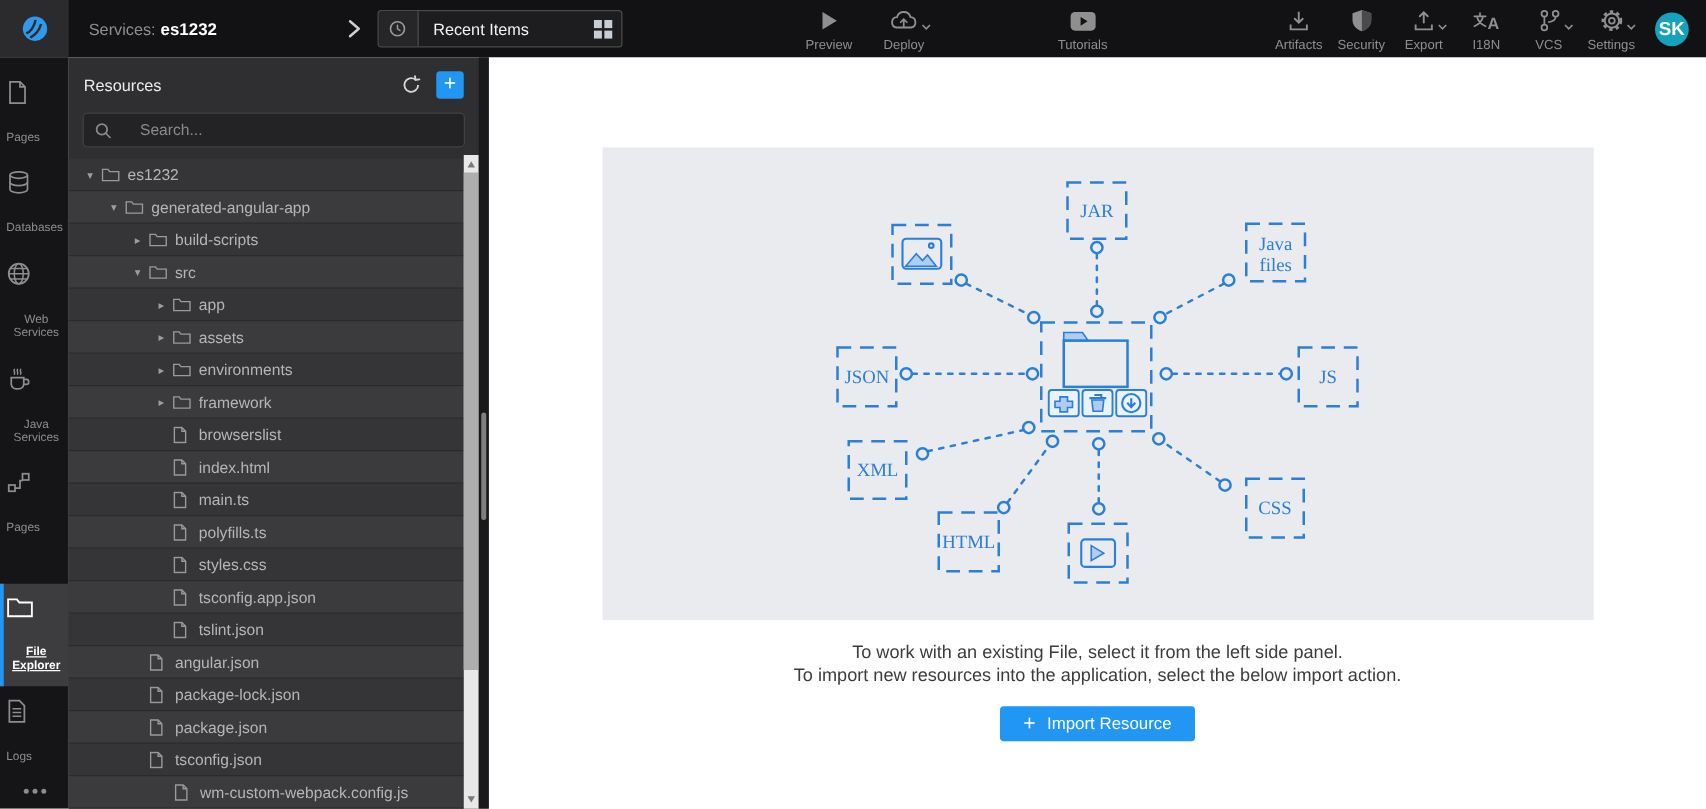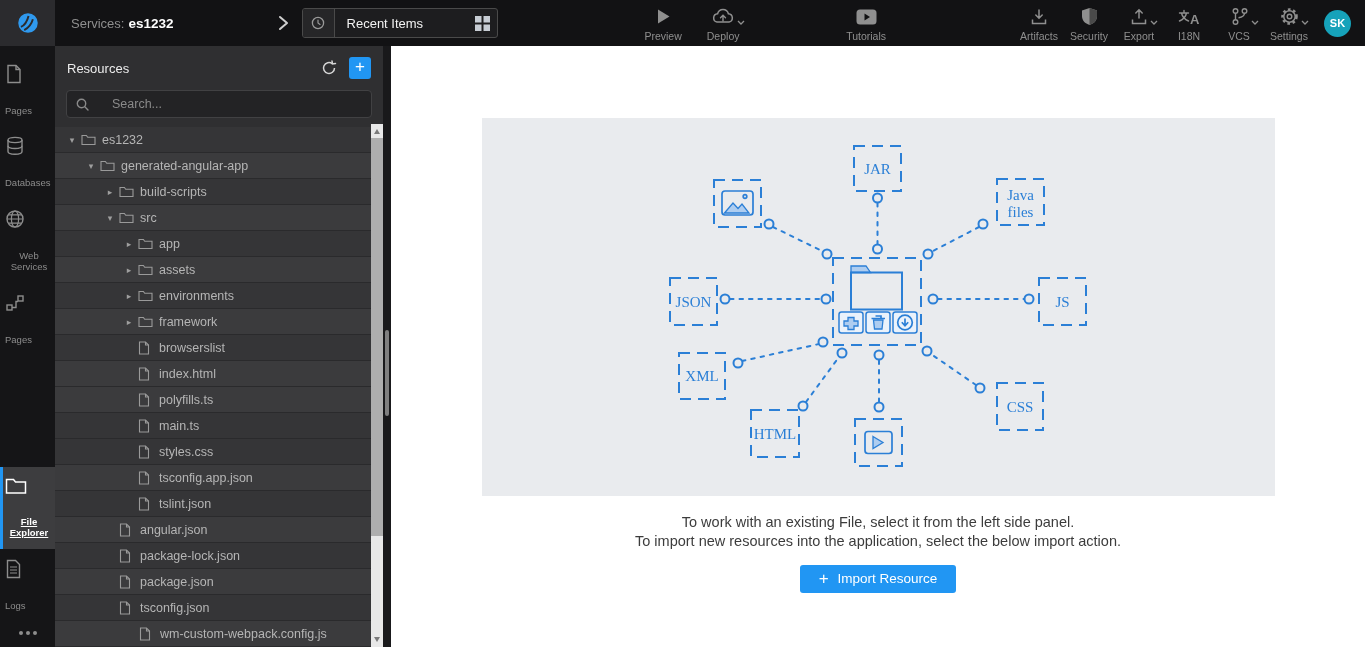--- a/index.html
+++ b/index.html
@@ -19,21 +19,21 @@
 
   .tb-group { display:flex; align-items:flex-start; }
   .tb-left { margin-left:142px; gap:14px; }
   .tb-item { display:flex; flex-direction:column; align-items:center; gap:3px; padding:6px 4px 4px; cursor:pointer; min-width:46px; }
   .tb-item .lbl { font-size:10.5px; color:#8f8f8f; white-space:nowrap; }
   .tb-icon-wrap { position:relative; height:20px; display:flex; align-items:center; }
   .tb-caret { position:absolute; right:-10px; bottom:-2px; }
   .tb-tutorials { margin-left:82px; }
   .tb-right { margin-left:auto; gap:4px; }
   .avatar { width:27px; height:27px; border-radius:50%; background:#16a2ba; color:#fff;
-    font-size:11px; font-weight:700; display:flex; align-items:center; justify-content:center;
+    font-size:15px; font-weight:700; display:flex; align-items:center; justify-content:center;
     margin:0 14px 0 12px; cursor:pointer; flex:none; }
 
   
   .app-body { display:flex; height:601px; }
 
   
   .rail { width:55px; background:#151517; display:flex; flex-direction:column; align-items:stretch; flex:none; }
   .sb-item { display:flex; flex-direction:column; align-items:flex-start; gap:21px; padding:10px 2px; cursor:pointer; border-left:3px solid transparent; }
   .sb-item .lbl { font-size:9.5px; color:#8d8d8d; text-align:center; line-height:1.2; }
   .sb-item.active { background:#3d3d3f; border-left:3px solid #2196f3; }
@@ -258,20 +258,28 @@
         </svg>
       <span class="lbl">Databases</span>
     </div>
     <div class="sb-item">
       <svg width="20" height="20" viewBox="0 0 20 20">
           <circle cx="10" cy="10" r="8" fill="none" stroke="#8d8d8d" stroke-width="1.4"></circle>
           <ellipse cx="10" cy="10" rx="3.6" ry="8" fill="none" stroke="#8d8d8d" stroke-width="1.2"></ellipse>
           <path d="M2 10 h16 M3.2 5.8 h13.6 M3.2 14.2 h13.6" stroke="#8d8d8d" stroke-width="1.2"></path>
         </svg>
       <span class="lbl">Web Services</span>
+    </div>
+    <div class="sb-item">
+      <svg width="20" height="20" viewBox="0 0 20 20">
+          <path d="M4 9 h10 v5.5 a4 4 0 0 1 -4 3.5 h-2 a4 4 0 0 1 -4-3.5z" fill="none" stroke="#8d8d8d" stroke-width="1.4"></path>
+          <path d="M14 10.5 h2 a2 2 0 0 1 0 4 h-2" fill="none" stroke="#8d8d8d" stroke-width="1.3"></path>
+          <path d="M6.5 2.5 c-1 1.5 1 2 0 3.8 M9 2.5 c-1 1.5 1 2 0 3.8 M11.5 2.5 c-1 1.5 1 2 0 3.8" stroke="#8d8d8d" stroke-width="1.2" fill="none" stroke-linecap="round"></path>
+        </svg>
+      <span class="lbl">Java Services</span>
     </div>
     <div class="sb-item">
       <svg width="20" height="20" viewBox="0 0 20 20">
           <rect x="2" y="12" width="5" height="5" fill="none" stroke="#8d8d8d" stroke-width="1.4"></rect>
           <rect x="13" y="3" width="5" height="5" fill="none" stroke="#8d8d8d" stroke-width="1.4"></rect>
           <path d="M7 14.5 h4 v-6 h2" fill="none" stroke="#8d8d8d" stroke-width="1.4"></path>
         </svg>
       <span class="lbl">Pages</span>
     </div>
     <div class="rail-spacer"></div>
@@ -401,39 +409,39 @@
           <div class="tree-row alt" style="padding-left: 65px;">
             <span class="caret"></span>
             <span class="ticon">
               <svg width="12" height="14" viewBox="0 0 12 14">
                 <path d="M1.5 1 h6 l3 3 v9 h-9 z" fill="none" stroke="#9a9a9a" stroke-width="1.1"></path>
                 <path d="M7.5 1 v3 h3" fill="none" stroke="#9a9a9a" stroke-width="1.1"></path>
               </svg>
             </span>
             <span class="tlabel">index.html</span>
           </div>
+          <div class="tree-row" style="padding-left: 65px;">
+            <span class="caret"></span>
+            <span class="ticon">
+              <svg width="12" height="14" viewBox="0 0 12 14">
+                <path d="M1.5 1 h6 l3 3 v9 h-9 z" fill="none" stroke="#9a9a9a" stroke-width="1.1"></path>
+                <path d="M7.5 1 v3 h3" fill="none" stroke="#9a9a9a" stroke-width="1.1"></path>
+              </svg>
+            </span>
+            <span class="tlabel">main.ts</span>
+          </div>
           <div class="tree-row alt" style="padding-left: 65px;">
             <span class="caret"></span>
             <span class="ticon">
               <svg width="12" height="14" viewBox="0 0 12 14">
                 <path d="M1.5 1 h6 l3 3 v9 h-9 z" fill="none" stroke="#9a9a9a" stroke-width="1.1"></path>
                 <path d="M7.5 1 v3 h3" fill="none" stroke="#9a9a9a" stroke-width="1.1"></path>
               </svg>
             </span>
             <span class="tlabel">polyfills.ts</span>
-          </div>
-          <div class="tree-row" style="padding-left: 65px;">
-            <span class="caret"></span>
-            <span class="ticon">
-              <svg width="12" height="14" viewBox="0 0 12 14">
-                <path d="M1.5 1 h6 l3 3 v9 h-9 z" fill="none" stroke="#9a9a9a" stroke-width="1.1"></path>
-                <path d="M7.5 1 v3 h3" fill="none" stroke="#9a9a9a" stroke-width="1.1"></path>
-              </svg>
-            </span>
-            <span class="tlabel">main.ts</span>
           </div>
           <div class="tree-row" style="padding-left: 65px;">
             <span class="caret"></span>
             <span class="ticon">
               <svg width="12" height="14" viewBox="0 0 12 14">
                 <path d="M1.5 1 h6 l3 3 v9 h-9 z" fill="none" stroke="#9a9a9a" stroke-width="1.1"></path>
                 <path d="M7.5 1 v3 h3" fill="none" stroke="#9a9a9a" stroke-width="1.1"></path>
               </svg>
             </span>
             <span class="tlabel">styles.css</span>

